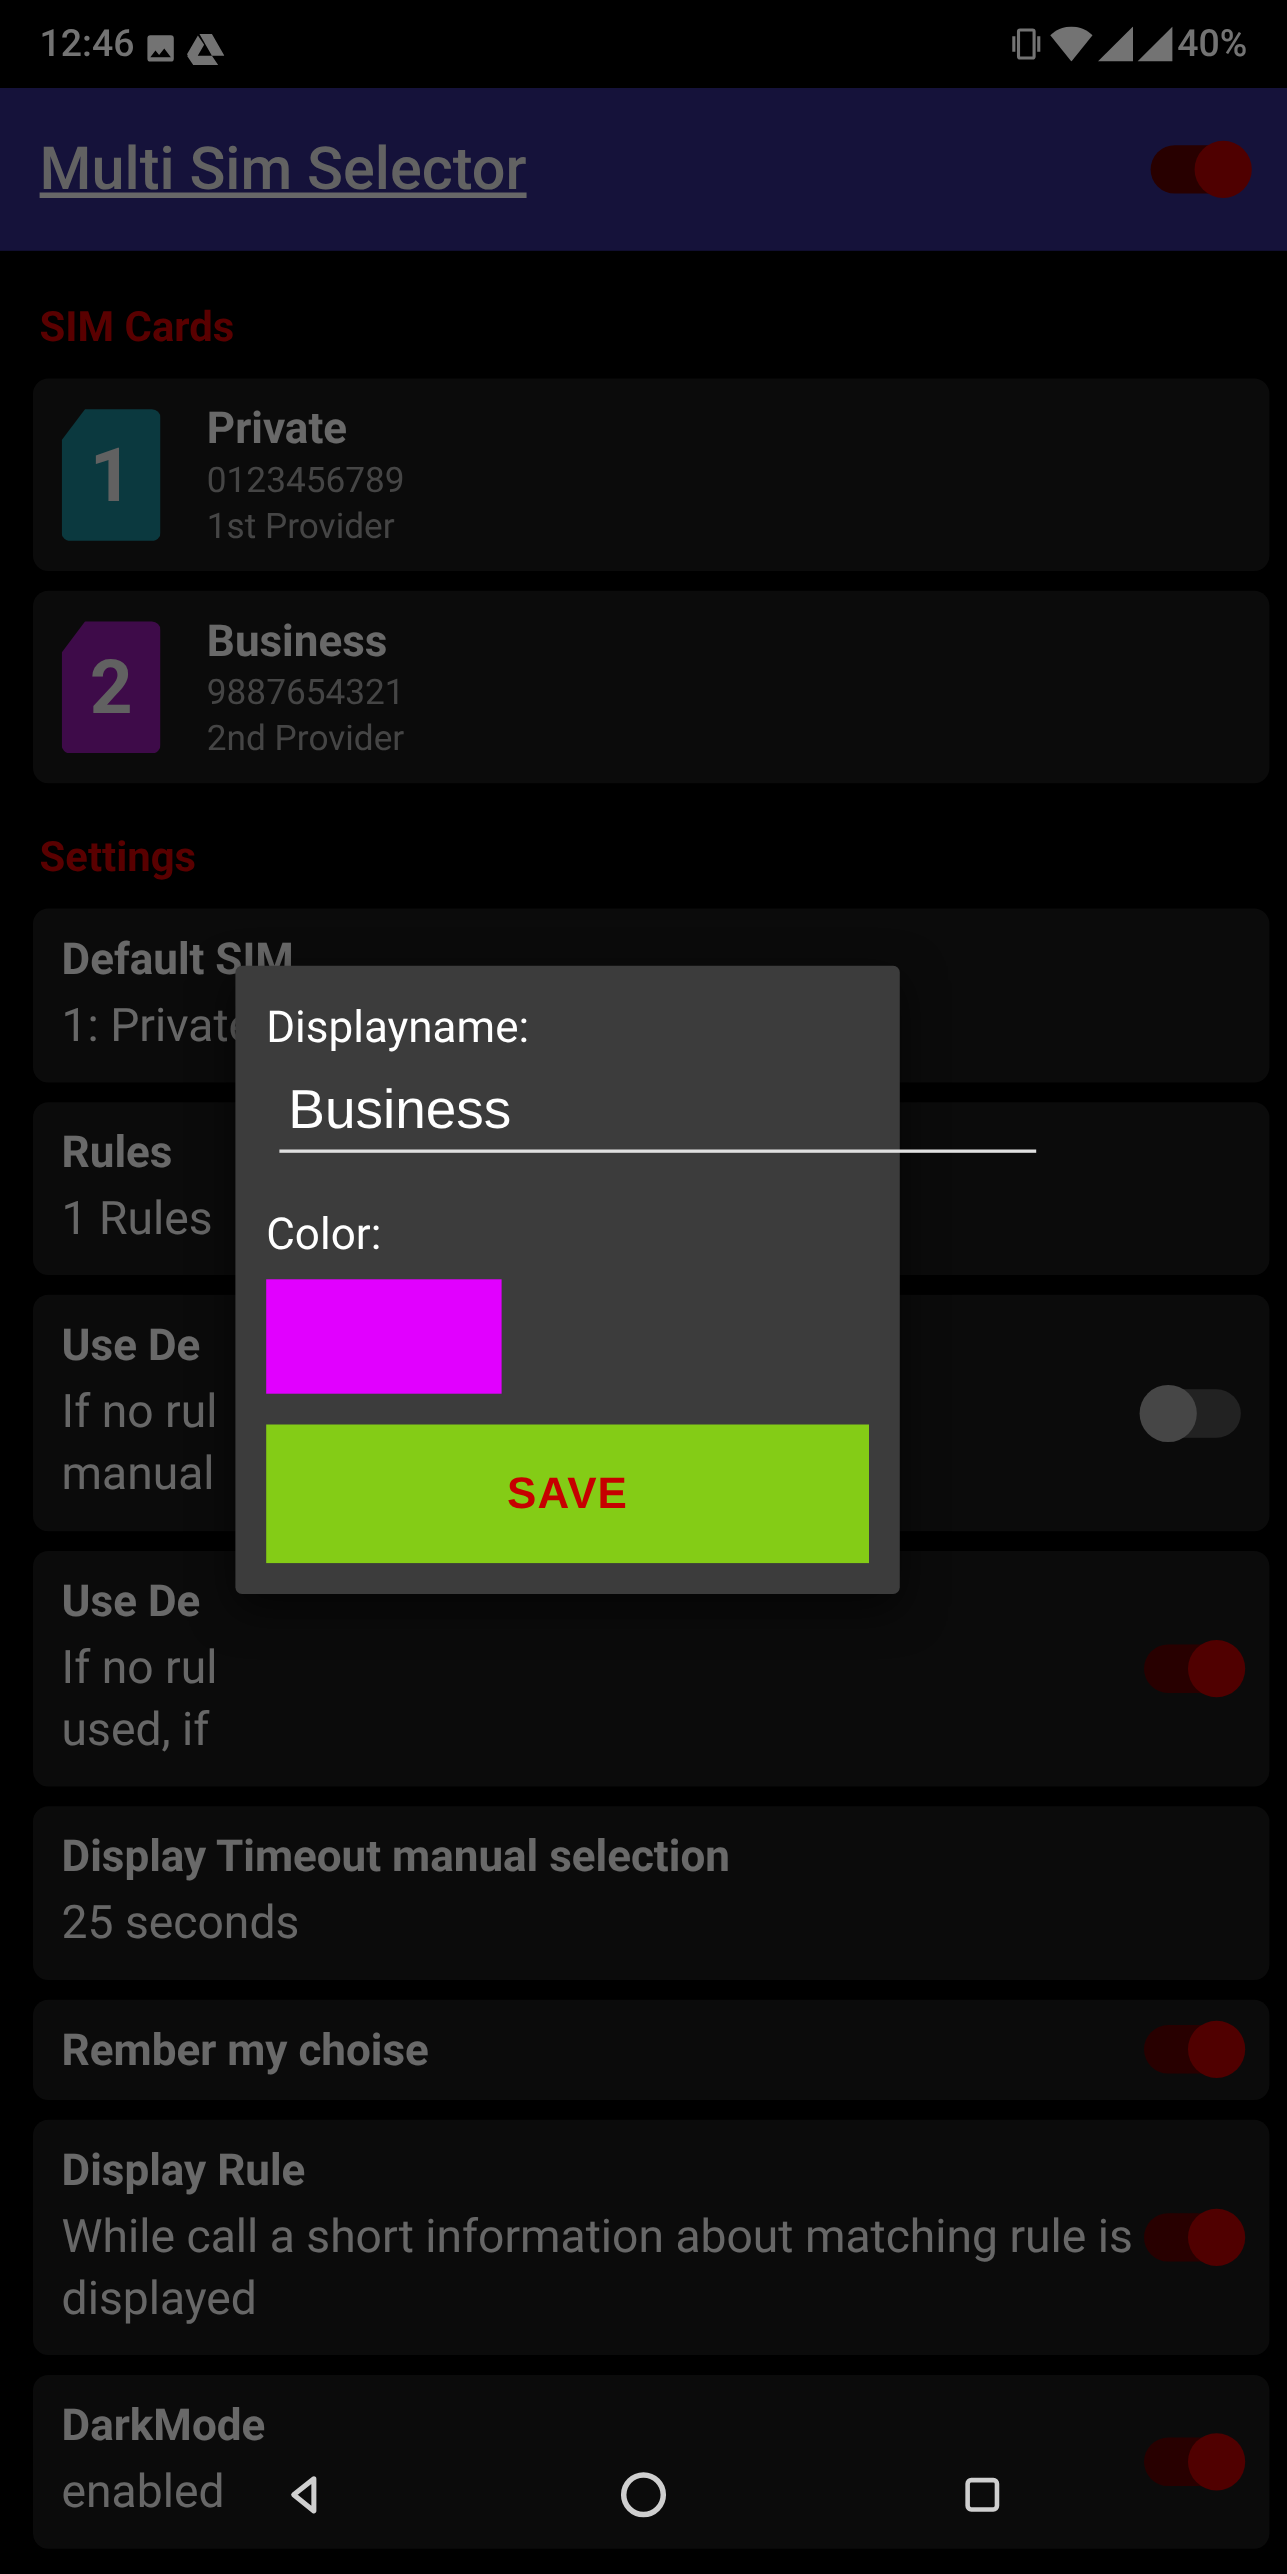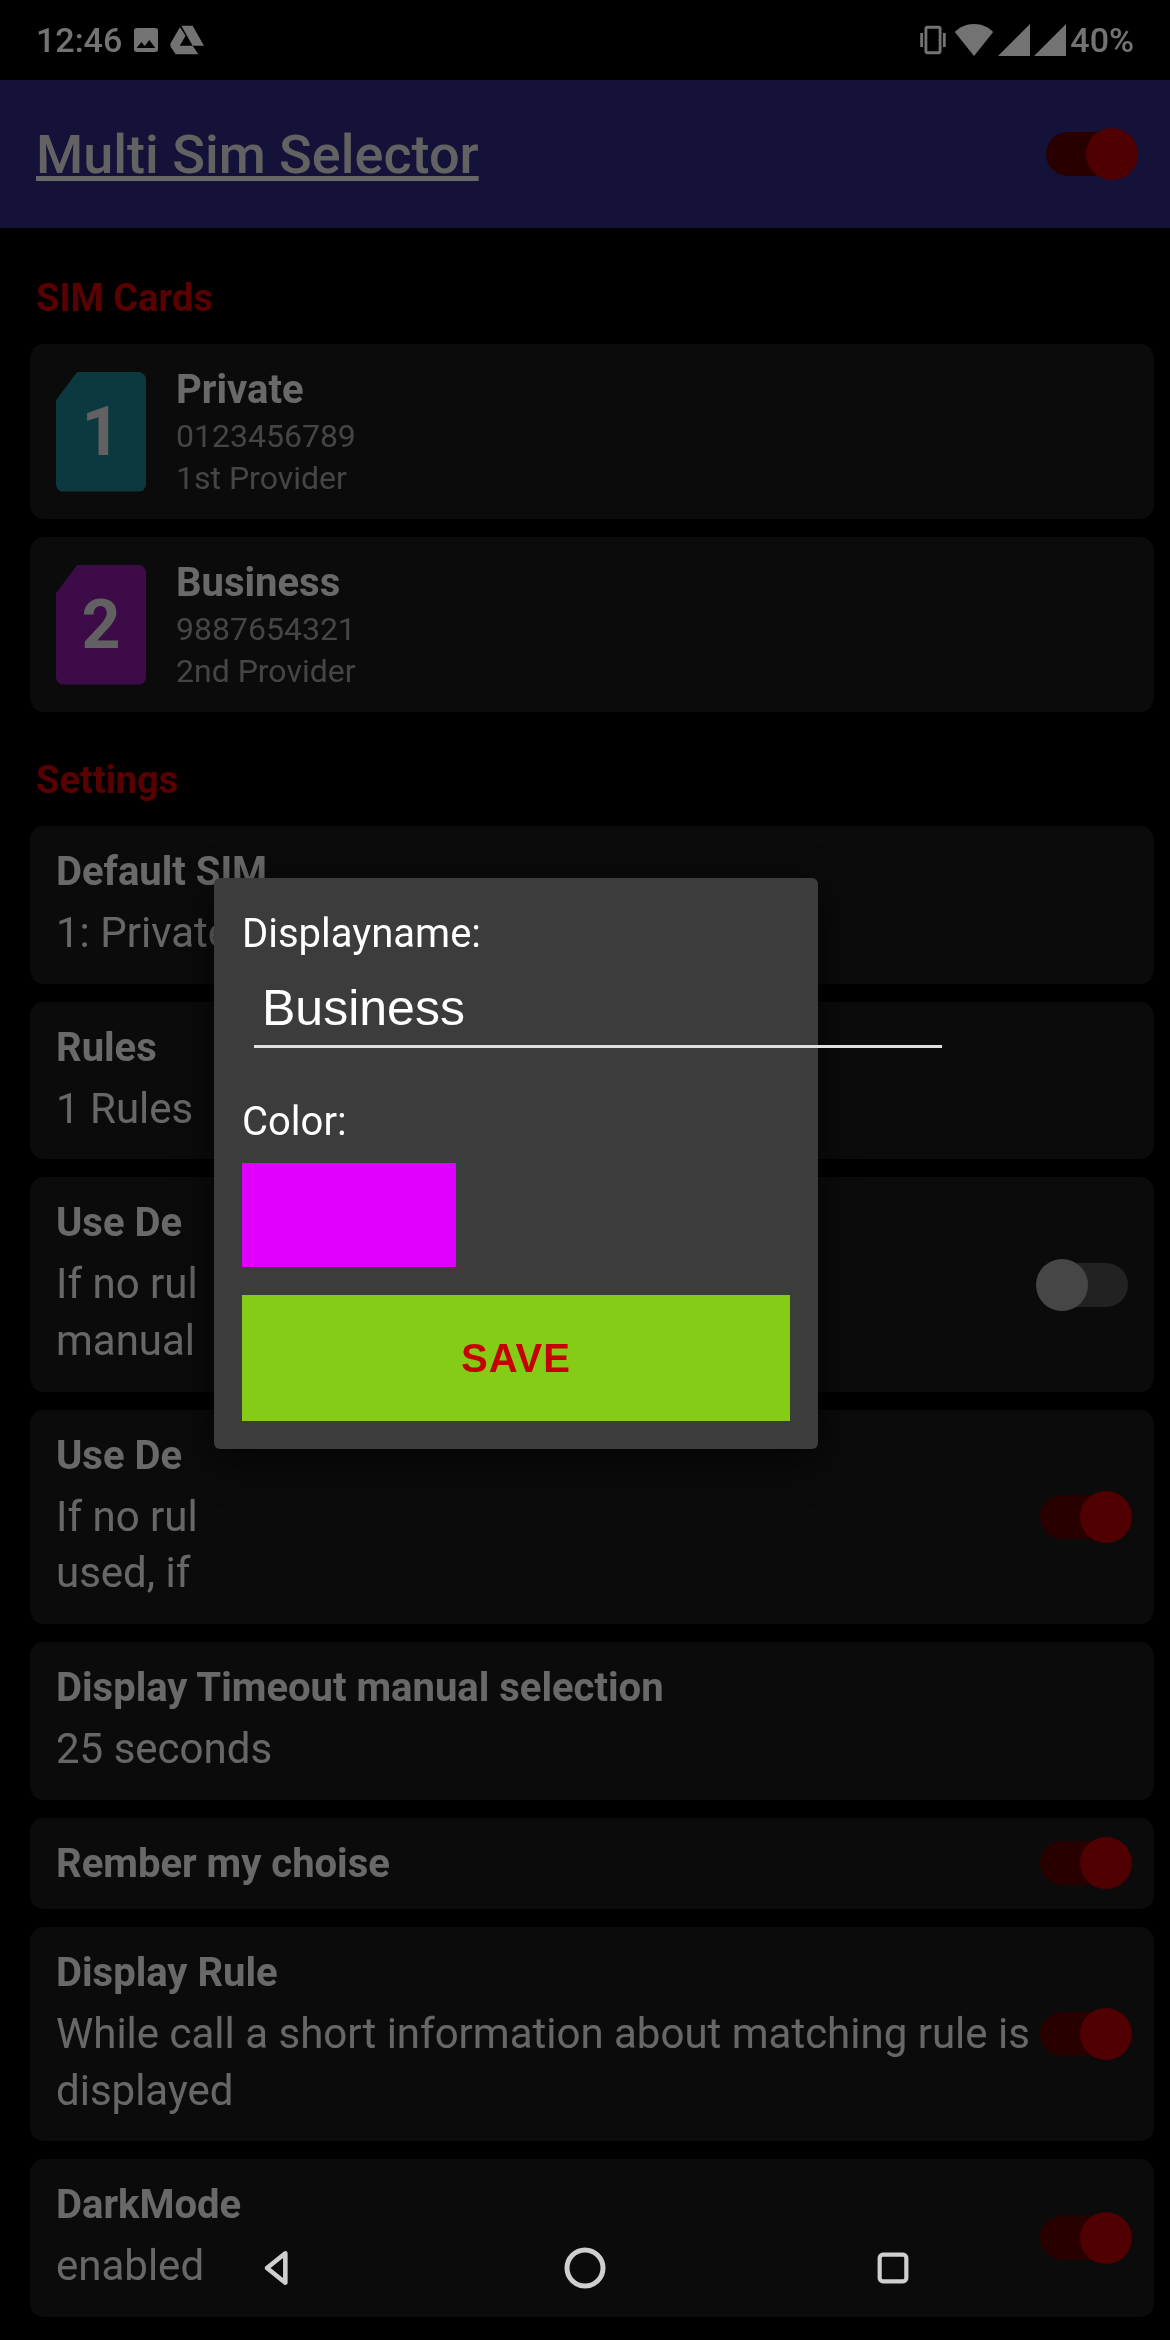--- a/index.html
+++ b/index.html
@@ -14,21 +14,21 @@
   .statusbar {
     height: 80px;
     display: flex;
     align-items: center;
     justify-content: space-between;
     padding: 0 36px;
     color: #fff;
     font-size: 34px;
     font-weight: 500;
   }
-  .statusbar .left { display:flex; align-items:center; gap:8px; }
+  .statusbar .left { display:flex; align-items:flex-end; gap:8px; }
   .statusbar .right { display:flex; align-items:center; gap:4px; }
   .sicon { display:inline-flex; }
   
   .appbar {
     height: 148px;
     background: #2f2982;
     display: flex;
     align-items: center;
     padding: 0 36px;
     justify-content: space-between;
@@ -61,21 +61,21 @@
   .simitem { gap: 30px; }
   .simicon {
     width: 90px; height: 120px;
     border-radius: 8px;
     display:flex; align-items:center; justify-content:center;
     font-size: 68px; font-weight: 700; color:#d8d8d8;
     clip-path: polygon(0 24%, 24% 0, 100% 0, 100% 100%, 0 100%);
   }
   .simicon.c1 { background:#1a7f8c; }
   .simicon.c2 { background:#8b1aa3; }
-  .siminfo { display:flex; flex-direction:column; gap:4px; }
+  .siminfo { display:flex; flex-direction:column; gap:4px;margin-left:12px; }
   .sim-name  { color:#e8e8e8; font-size:40px; font-weight:700; }
   .sim-num   { color:#9a9a9a; font-size:32px; }
   .sim-prov  { color:#9a9a9a; font-size:32px; }
 
   .setting { flex-direction: column; align-items:flex-start; gap:10px; }
   .setting.withtoggle { flex-direction: row; align-items:center; }
   .setting .textcol { display:flex; flex-direction:column; gap:10px; flex:1; }
   .set-title { color:#e8e8e8; font-size:40px; font-weight:700; }
   .set-sub   { color:#e5e5e5; font-size:42px; line-height:1.35; }
 

